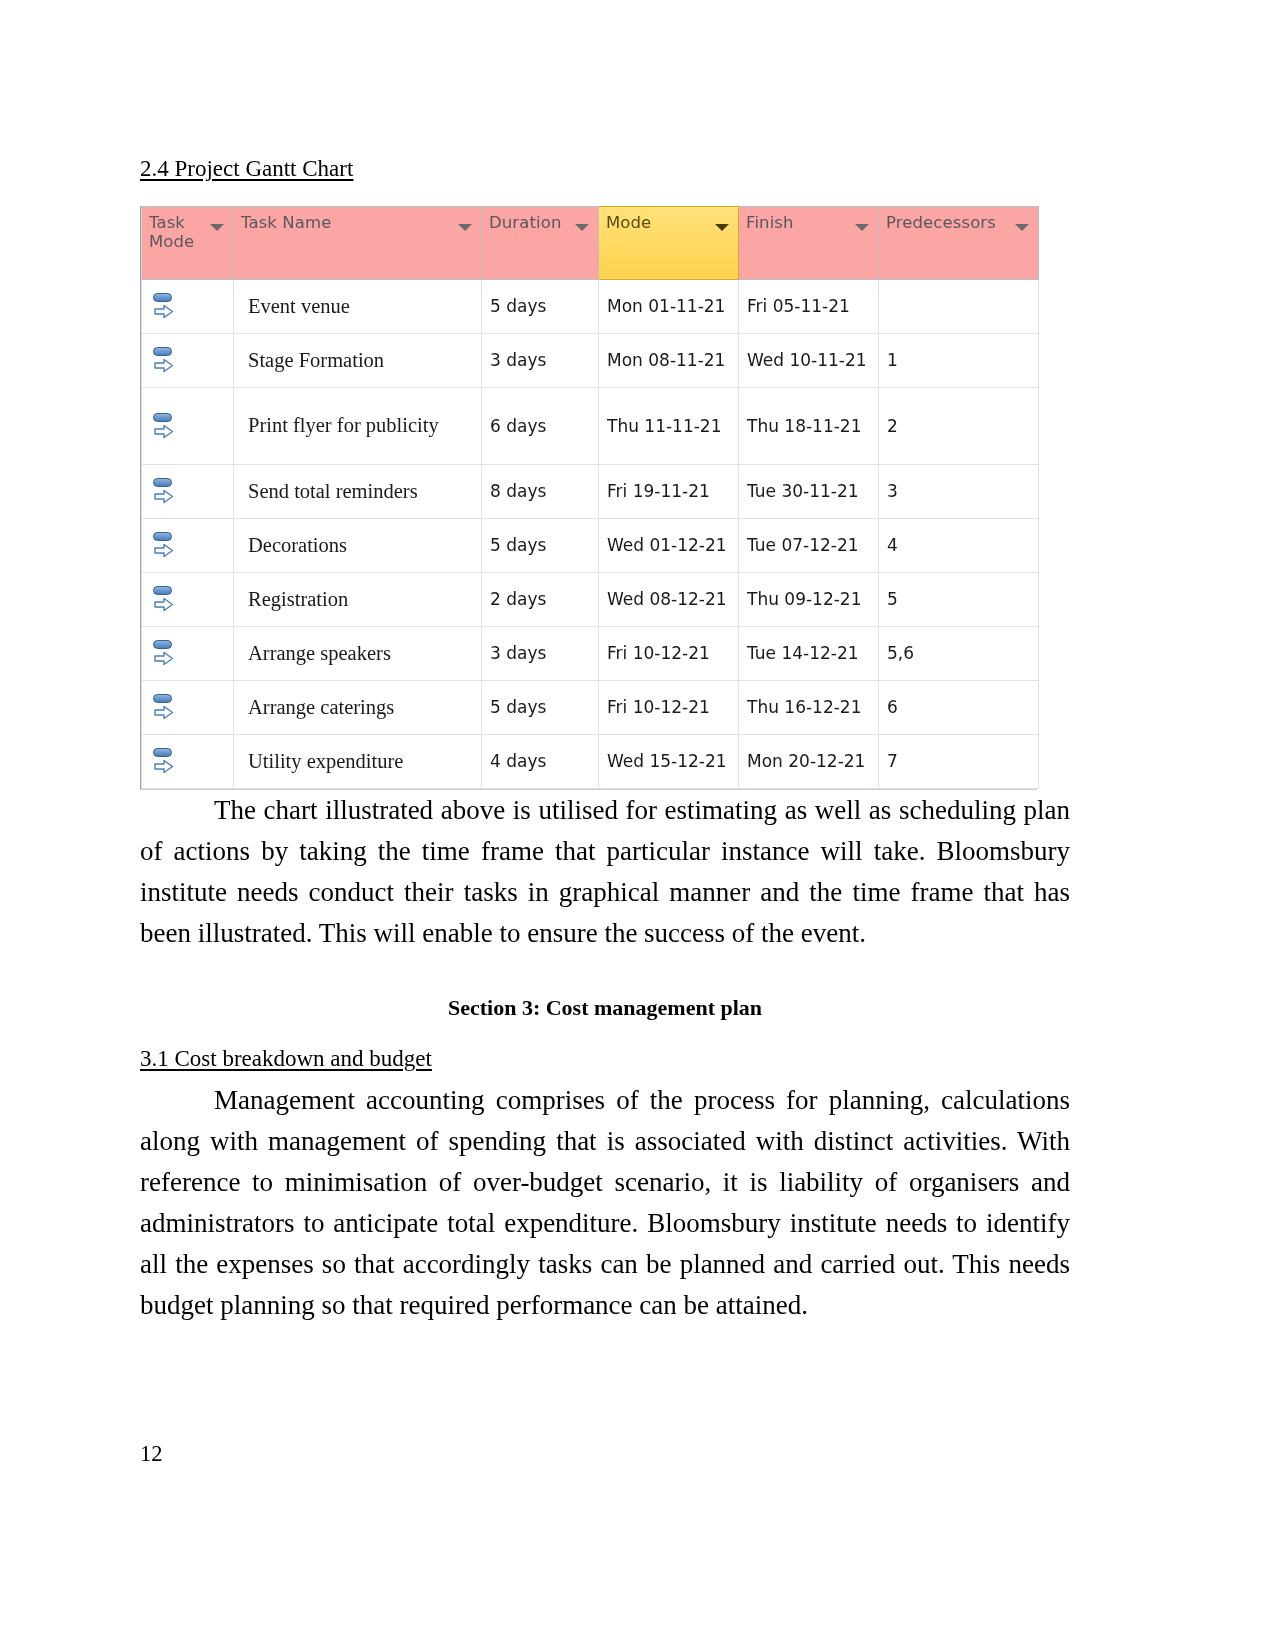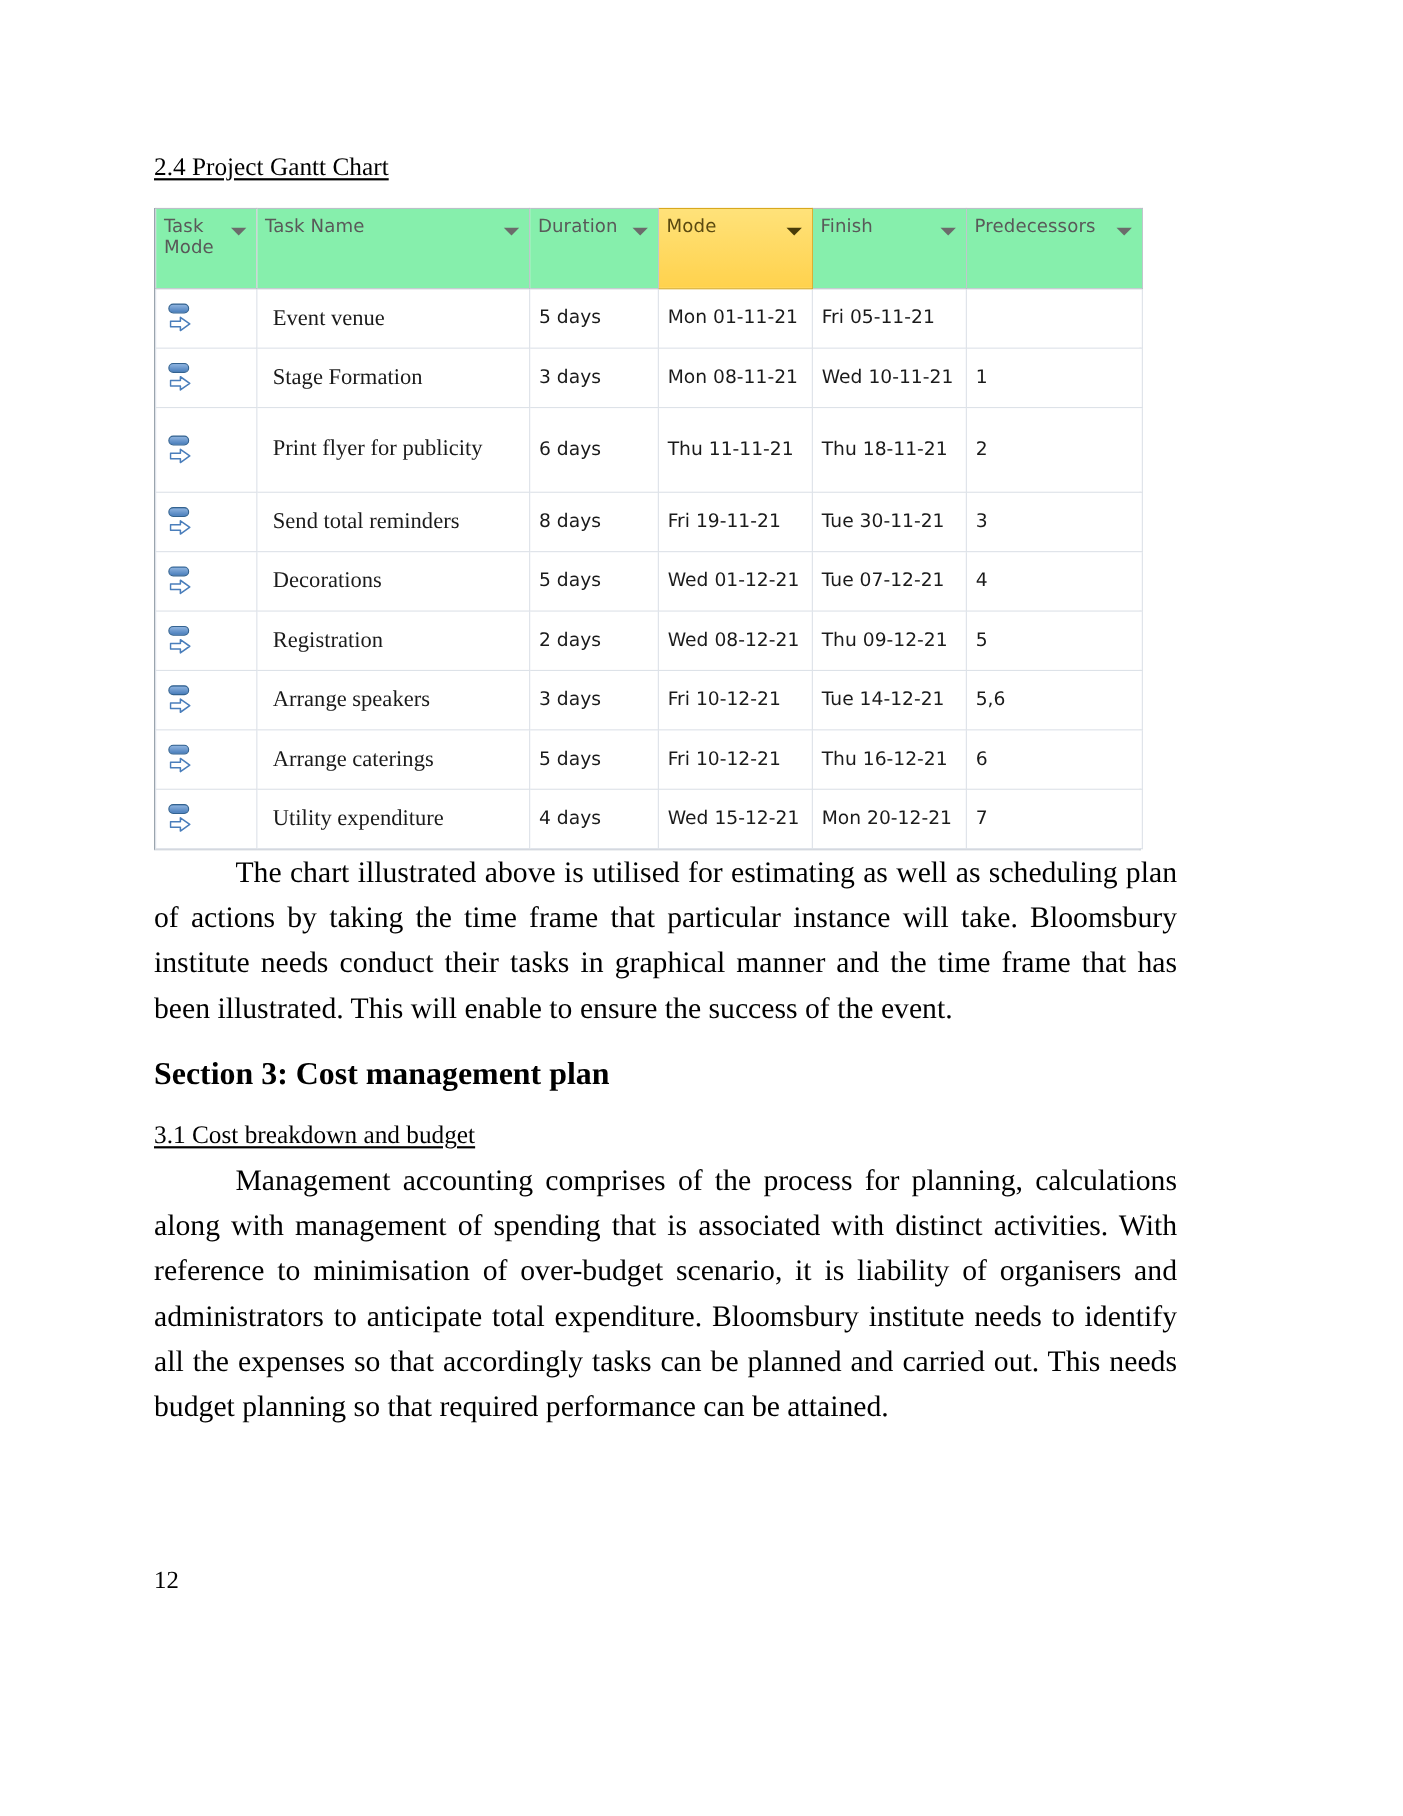--- a/index.html
+++ b/index.html
@@ -10,21 +10,21 @@
   body {
     width: 1275px;
     height: 1651px;
     position: relative;
     font-family: "Liberation Serif", "DejaVu Serif", serif;
     color: #000000;
     overflow: hidden;
   }
   .page {
     position: absolute;
-    left: 0; top: 0;
+    left: 0; top: 17px;
     width: 1275px;
     height: 1365px;
     background: #fff;
     text-decoration: underline;
   }
   .content {
     position: absolute;
     left: 140px;
     top: 138px;
     width: 930px;
@@ -34,24 +34,25 @@
   .h-sub {
     font-size: 23px;
     line-height: 1.25;
     margin: 0 0 16px 0;
     font-weight: normal;
     display: inline-block;
   }
   .h-sub .u { text-decoration: underline; text-underline-offset: 3px; }
 
   .h-section {
-    font-size: 29px;
+    font-size: 22px;
     font-weight: bold;
-    margin: 21px 0 22px 0;
+    margin: 40px 0 22px 0;
     line-height: 1.3;
+    text-align: center;
   }
   .h-sub2 {
     font-size: 23px;
     margin: 0 0 6px 0;
     line-height: 1.3;
   }
   .h-sub2 .u { text-decoration: underline; text-underline-offset: 3px; }
 
   
   p.body {
@@ -80,21 +81,21 @@
     font-family: "DejaVu Sans", "Liberation Sans", sans-serif;
   }
   table.proj col.c-mode  { width: 92px; }
   table.proj col.c-name  { width: 248px; }
   table.proj col.c-dur   { width: 117px; }
   table.proj col.c-start { width: 140px; }
   table.proj col.c-fin   { width: 140px; }
   table.proj col.c-pred  { width: 160px; }
 
   table.proj thead th {
-    background: #86efac;
+    background: #fca5a5;
     border: 1px solid #b9c0c7;
     border-left-color: #c9ced4;
     color: #595959;
     font-weight: normal;
     font-size: 16.5px;
     text-align: left;
     padding: 6px 8px 22px 7px;
     vertical-align: top;
     position: relative;
     height: 44px;

